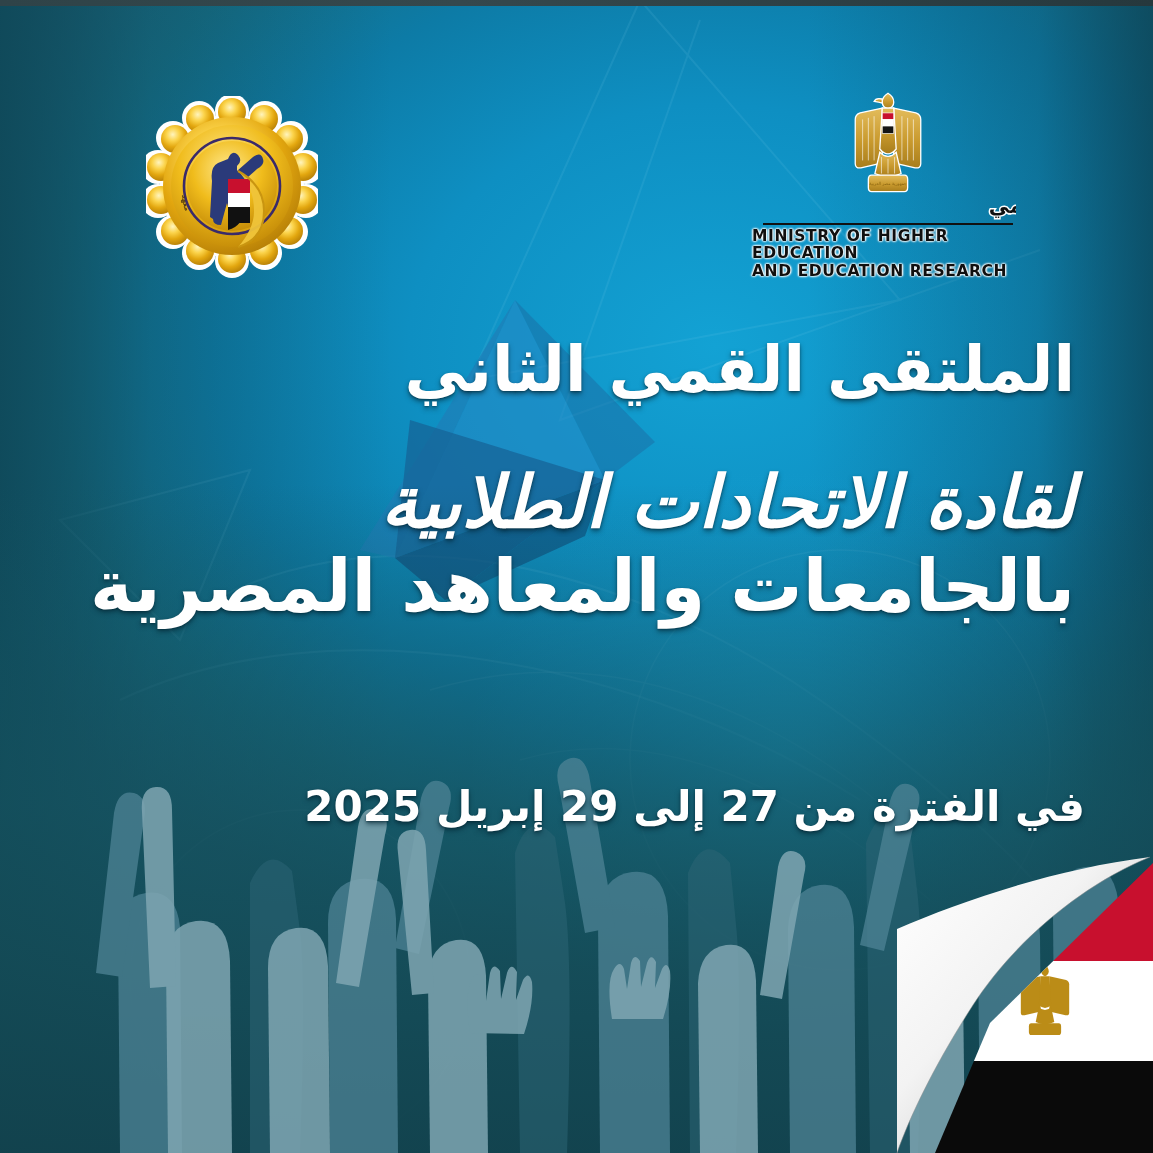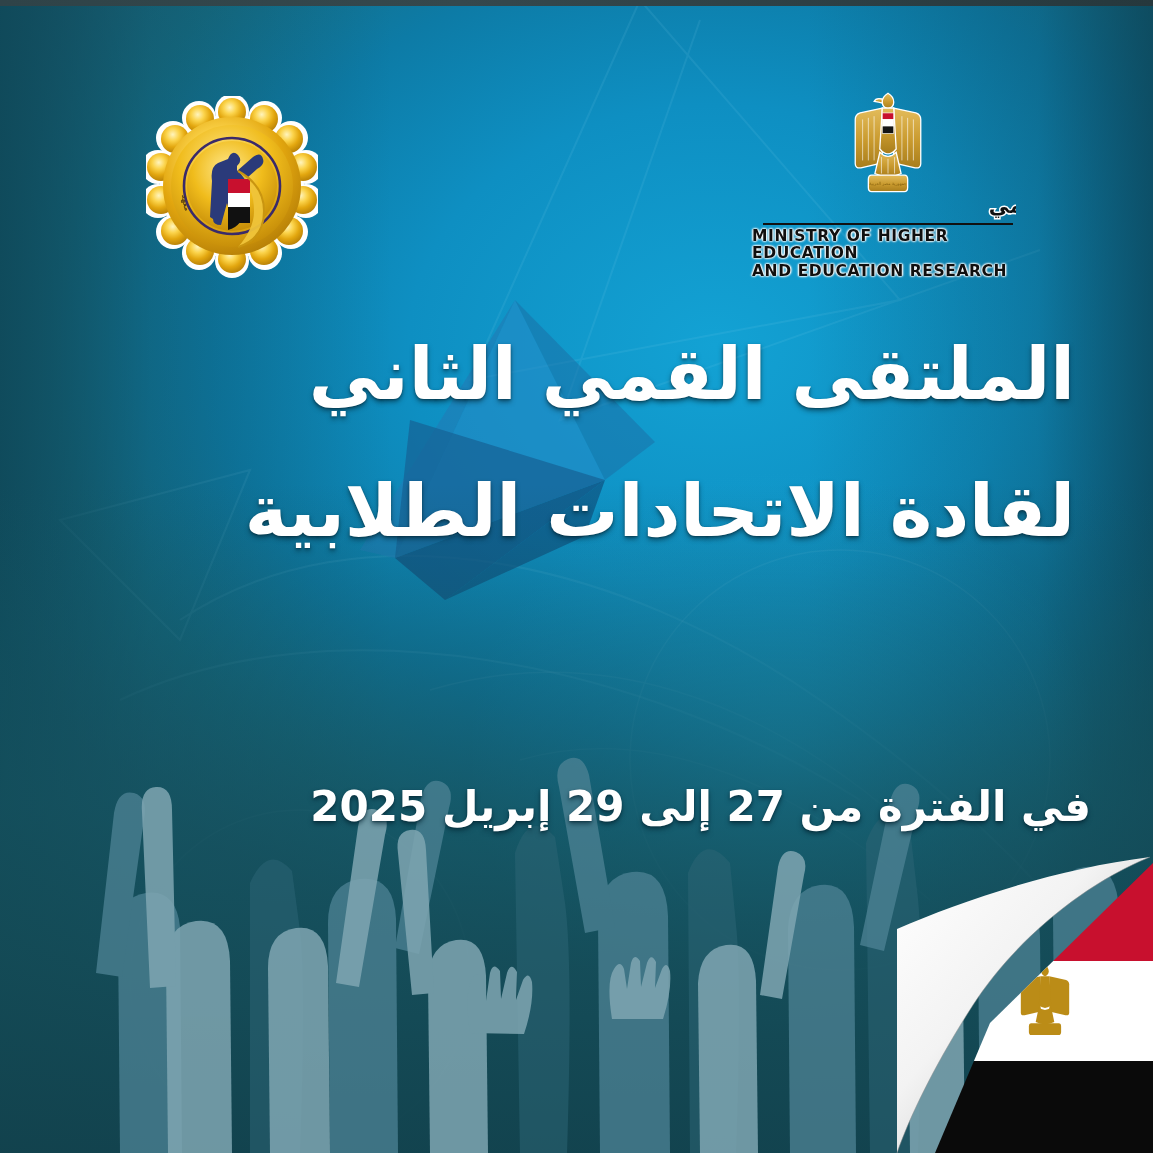--- a/index.html
+++ b/index.html
@@ -69,26 +69,26 @@
   .headline{
     position:absolute;right:78px;left:78px;top:338px;
     text-align:right;direction:rtl;
   }
   .h-line{
     color:#ffffff;font-weight:bold;
     line-height:1.02;
     white-space:nowrap;
     text-shadow:0 3px 5px rgba(3,35,48,.55), 0 1px 2px rgba(3,35,48,.45);
   }
-  .h1{font-size:72px;letter-spacing:-1px;margin-bottom:64px;}
-  .h2{font-size:72px;letter-spacing:-.5px;margin-bottom:10px;}
+  .h1{font-size:63px;letter-spacing:-1px;margin-bottom:64px;}
+  .h2{font-size:72px;letter-spacing:-.5px;margin-bottom:10px;font-style:italic;}
   .h3{font-size:72px;letter-spacing:-.5px;}
 
   .dateline{
-    position:absolute;right:62px;left:78px;top:782px;
+    position:absolute;right:68px;left:78px;top:782px;
     text-align:right;direction:rtl;
     color:#ffffff;font-weight:bold;font-size:42px;white-space:nowrap;
     text-shadow:0 3px 5px rgba(3,35,48,.6), 0 1px 2px rgba(3,35,48,.5);
   }
 
   
   .flagcorner{position:absolute;right:0;bottom:0;width:258px;height:300px;}
 </style>
 </head>
 <body>
@@ -300,20 +300,21 @@
     <div class="min-rule"></div>
     <div class="min-en">
       <div>MINISTRY OF HIGHER EDUCATION</div>
       <div>AND EDUCATION RESEARCH</div>
     </div>
   </div>
 
   <div class="headline">
     <div class="h-line h1">الملتقى القمي الثاني</div>
     <div class="h-line h2">لقادة الاتحادات الطلابية</div>
+    <div class="h-line h3">بالجامعات والمعاهد المصرية</div>
   </div>
 
   <div class="dateline">في الفترة من  27 إلى 29 إبريل 2025</div>
 
   <svg class="flagcorner" viewBox="0 0 258 300">
     <defs>
       <linearGradient id="curl" x1="0" y1="0" x2="1" y2="1">
         <stop offset="0%" stop-color="#ffffff"></stop>
         <stop offset="40%" stop-color="#f3f3f3"></stop>
         <stop offset="72%" stop-color="#cfcfcf"></stop>

